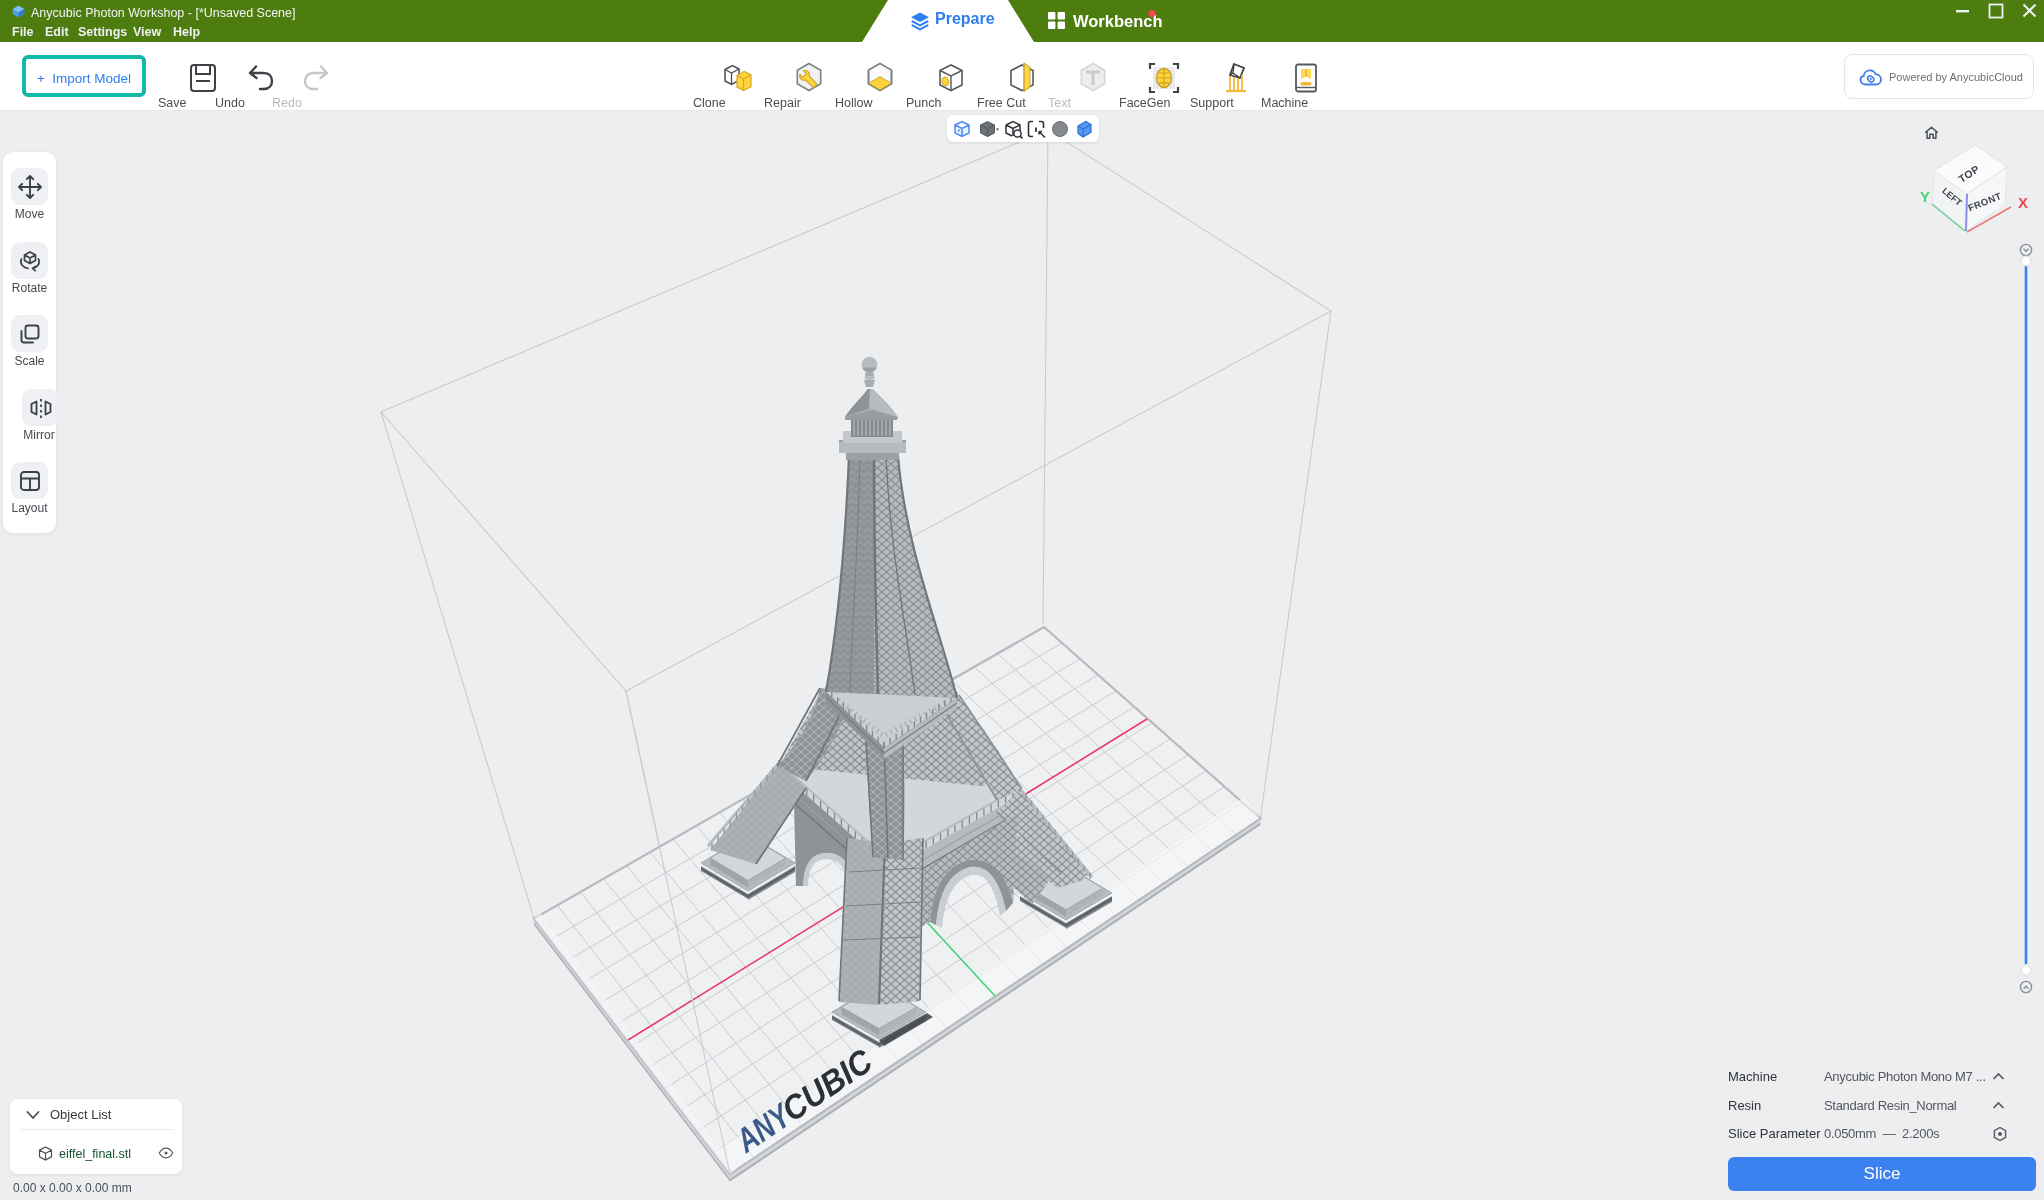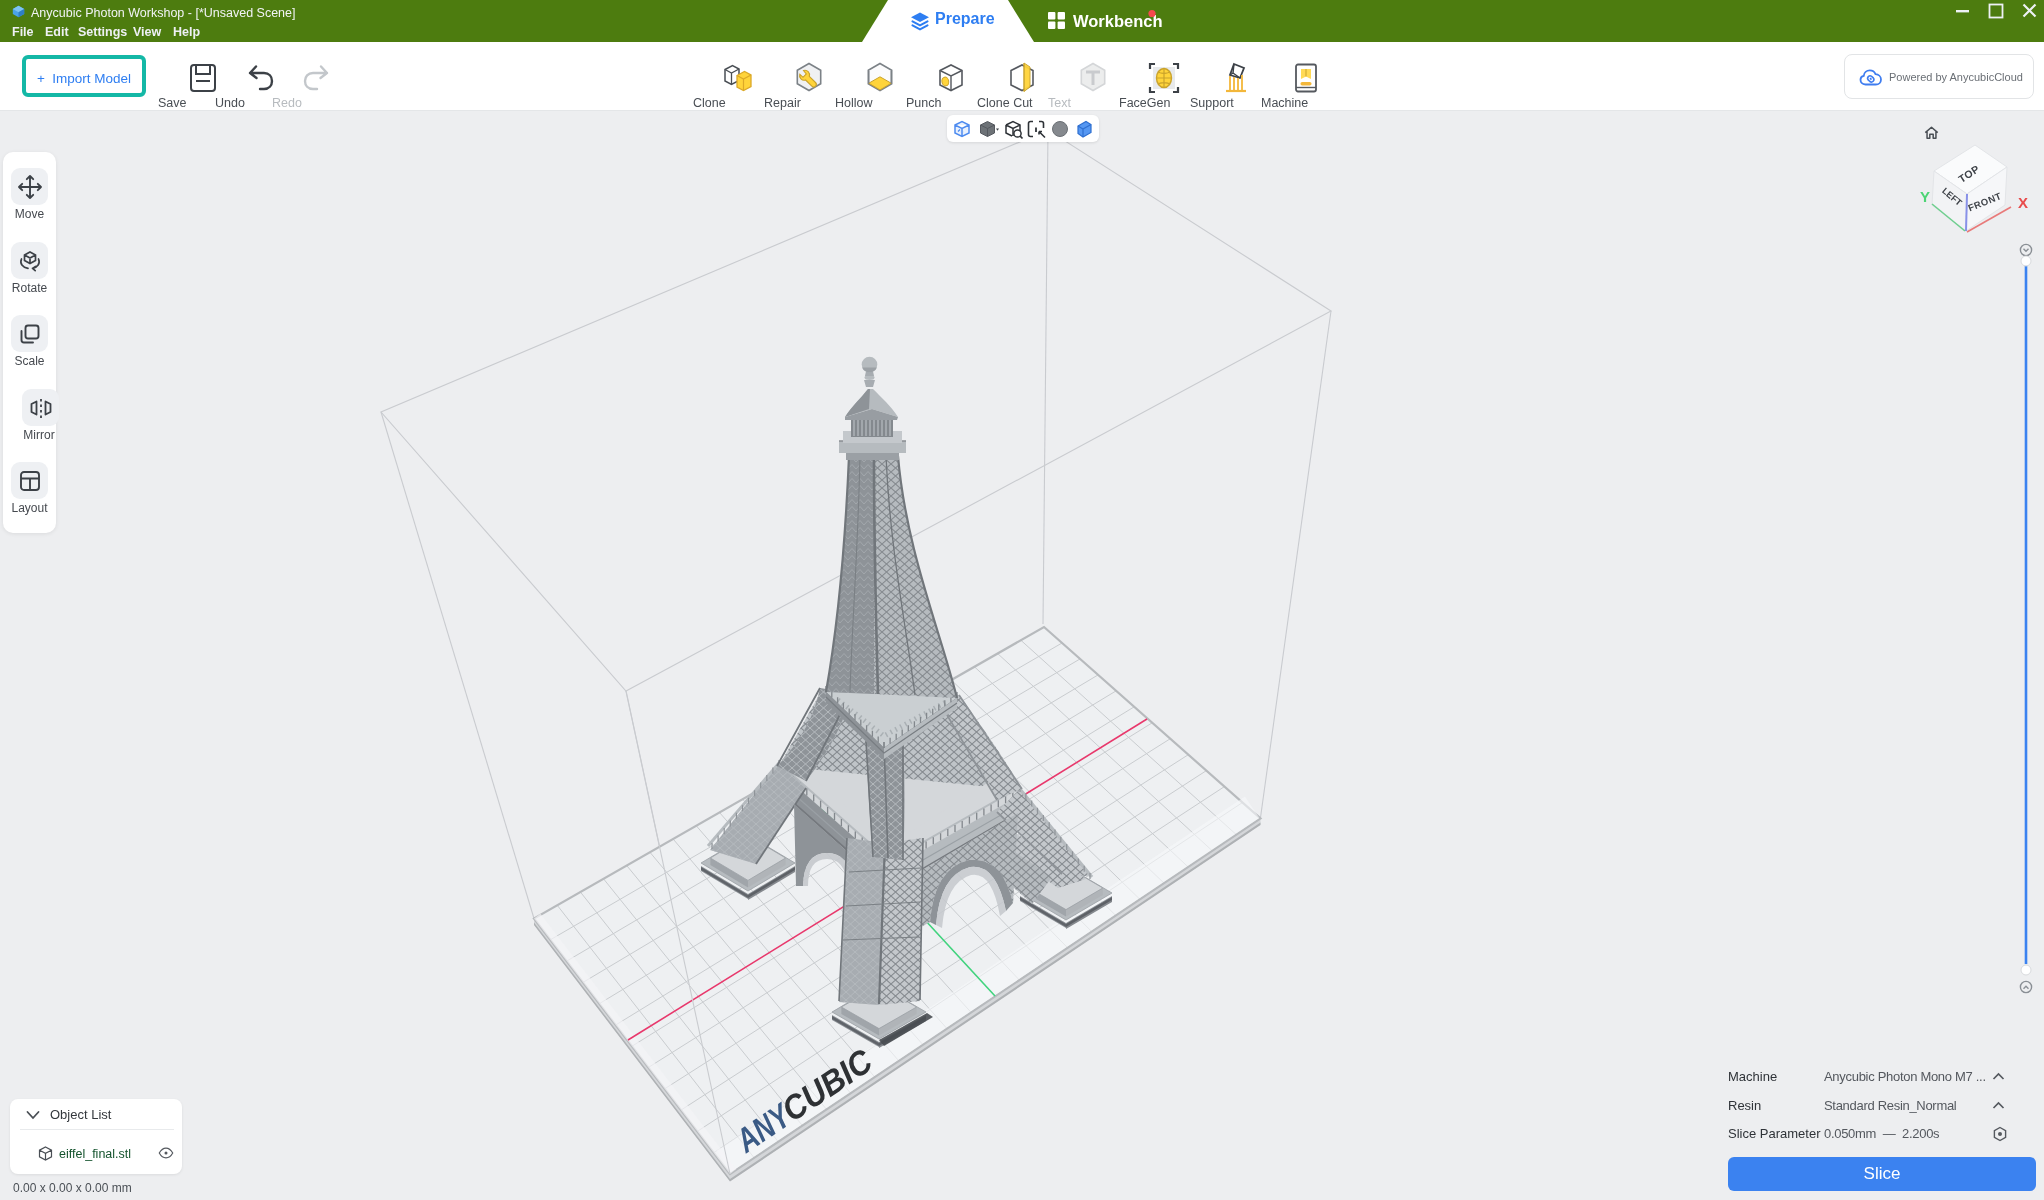--- a/index.html
+++ b/index.html
@@ -279,21 +279,21 @@
         <ellipse cx="12.3" cy="21.5" rx="3.4" ry="4.4" transform="rotate(-10 12.3 21.5)" fill="#ffd43a" stroke="#caa32c" stroke-width="1"></ellipse>
       </svg>
       <div class="lb">Punch</div>
     </div>
   <div class="tbitem" style="left:985px;">
       <svg width="36" height="36" viewBox="0 0 36 36">
         <path d="M7 10.5 L18 5 L29 10.5 L29 25 L18 30.5 L7 25 Z" fill="#fff" stroke="#55595f" stroke-width="1.6"></path>
         <path d="M20 3 L26 7 L26 27 L20 31.5 Z" fill="#ffd43a" opacity="0.95" stroke="#caa32c" stroke-width="1"></path>
         <path d="M20 3 L20 31.5" stroke="#caa32c" stroke-width="1"></path>
       </svg>
-      <div class="lb">Clone Cut</div>
+      <div class="lb">Free Cut</div>
     </div>
   <div class="tbitem" style="left:1056px;">
       <svg width="36" height="36" viewBox="0 0 36 36">
         <path d="M18.0,3.5 L29.7,10.2 L29.7,23.7 L18.0,30.5 L6.3,23.8 L6.3,10.2 Z" fill="#eceded" stroke="#d4d6d8" stroke-width="1.6"></path>
         <path d="M11 12 L25 12 M18 12 L18 25" stroke="#c9cbce" stroke-width="3" fill="none"></path>
       </svg>
       <div class="lb dis">Text</div>
     </div>
   <div class="tbitem" style="left:1127px;">
       <svg width="36" height="36" viewBox="0 0 36 36">

